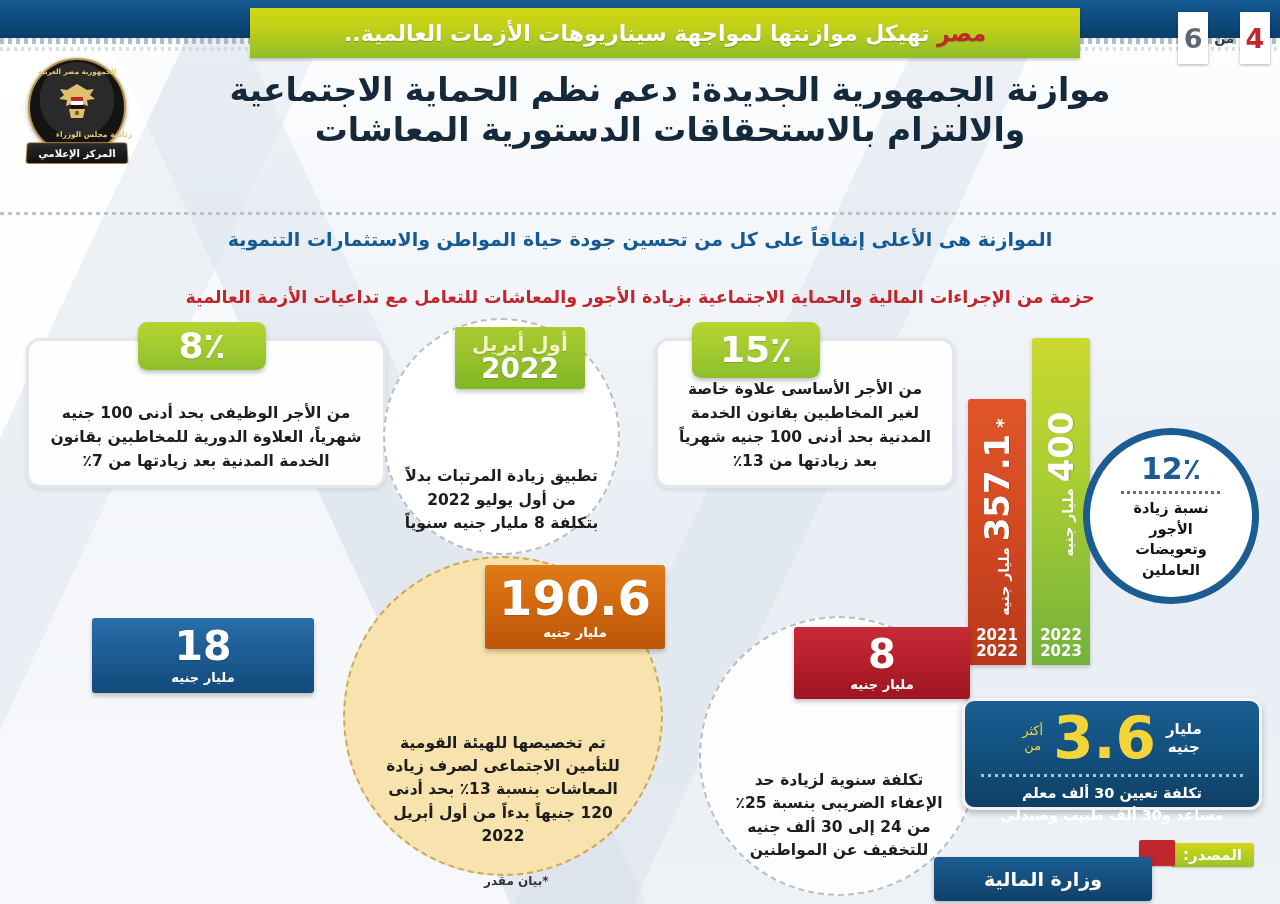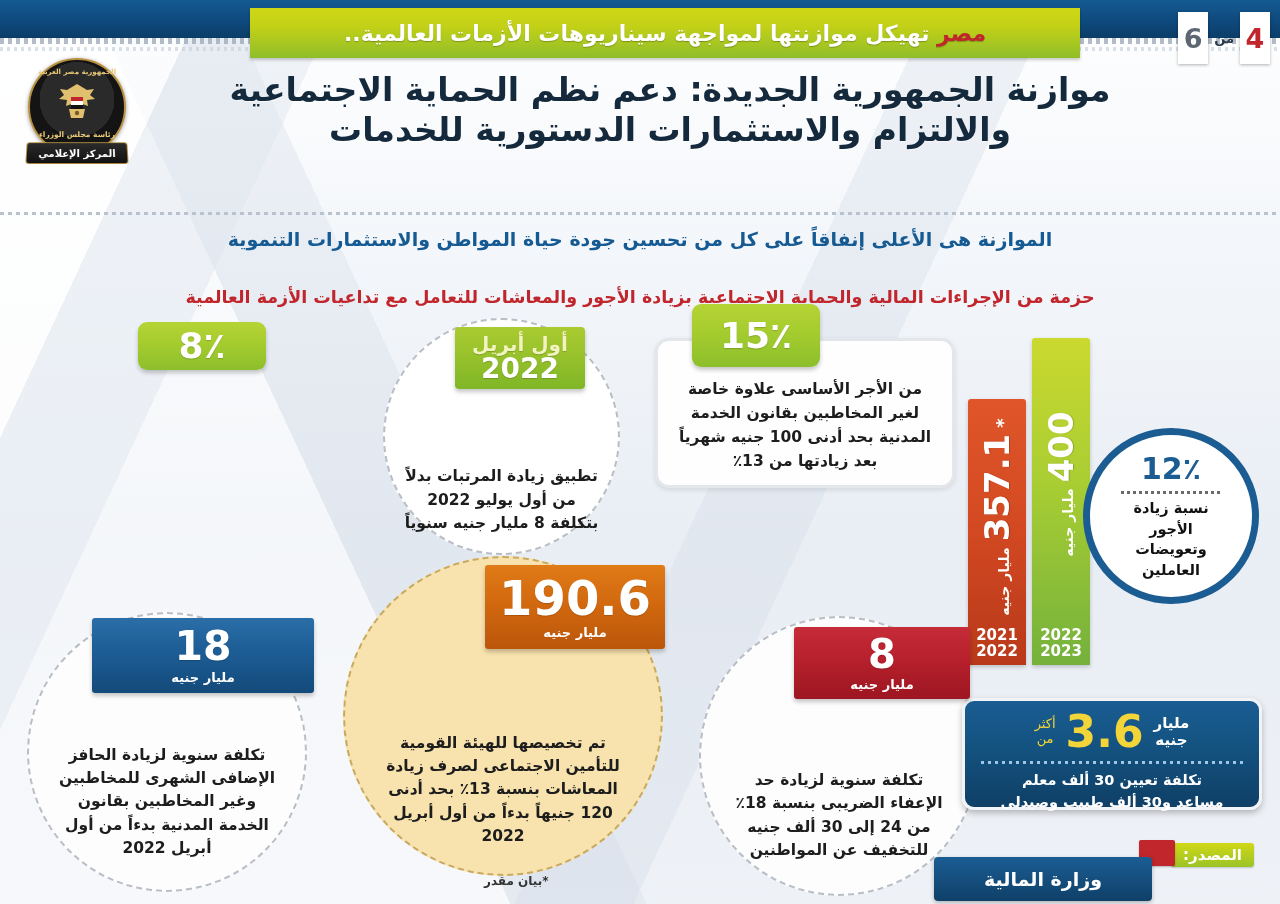--- a/index.html
+++ b/index.html
@@ -81,21 +81,21 @@
   }
   .logo .eagle{
     position:absolute; left:50%; top:26px; transform:translateX(-50%);
     width:46px; height:42px;
   }
   .logo .ring-txt{
     position:absolute; left:0; top:12px; width:110px; text-align:center;
     font-size:7px; color:#e8c877; font-weight:bold; letter-spacing:.5px;
   }
   .logo .ring-txt2{
-    position:absolute; left:0; top:74px; width:110px; text-align:center;
+    position:absolute; left:0; top:74px; width:110px; text-align:right;
     font-size:7.5px; color:#e8c877; font-weight:bold;
   }
   .logo .band{
     position:absolute; left:4px; top:86px; width:102px; height:22px;
     background:linear-gradient(180deg,#2b2b2b,#111);
     border:1px solid #b79040; border-radius:3px;
     display:flex; align-items:center; justify-content:center;
     transform:perspective(60px) rotateX(4deg);
   }
   .logo .band span{ font-size:10px; color:#fff; font-weight:bold; }
@@ -170,21 +170,21 @@
   }
   .star{ font-size:18px; vertical-align:super; }
 
   .blue-panel{
     position:absolute; background:linear-gradient(180deg,#1b5d93 0%,#13527f 45%,#0f3f66 100%);
     border:3px solid #f1f3f6; border-radius:12px;
     box-shadow:0 3px 6px rgba(0,0,0,.25);
   }
   .bp-top{ display:flex; align-items:center; justify-content:center; gap:10px; padding:10px 14px 4px;}
   .bp-more{ color:#f3d53a; font-size:13px; font-weight:normal; line-height:1.15; text-align:center;}
-  .bp-num{ color:#f3d53a; font-size:44px; font-weight:bold; line-height:.95; }
+  .bp-num{ color:#f3d53a; font-size:58px; font-weight:bold; line-height:.95; }
   .bp-unit{ color:#fff; font-size:15px; font-weight:bold; line-height:1.15; text-align:center;}
   .bp-rule{
     height:3px; margin:4px 16px 6px;
     background:repeating-linear-gradient(90deg,#9fc6e4 0 3px,transparent 3px 7px);
   }
   .bp-txt{ color:#fff; font-size:14.5px; font-weight:bold; text-align:center; line-height:1.5; padding:0 10px 9px;}
 
   .src-tag{
     position:absolute; background:linear-gradient(180deg,#cfd815,#9cc327);
     border-radius:3px; padding:3px 12px; color:#fff; font-size:15px; font-weight:bold;
@@ -242,36 +242,39 @@
       <circle cx="23" cy="31" r="2.2" fill="#7a5d22"></circle>
     </svg>
     <div class="ring-txt2">رئاسة مجلس الوزراء</div>
     <div class="band">
       <span>المركز الإعلامي</span>
     </div>
   </div>
 
   <div class="title">
     <div class="l1">موازنة الجمهورية الجديدة: دعم نظم الحماية الاجتماعية</div>
-    <div class="l2">والالتزام والاستثمارات الدستورية للخدمات</div>
+    <div class="l2">والالتزام بالاستحقاقات الدستورية المعاشات</div>
   </div>
 
   <div class="seprule"></div>
   <div class="sub1">الموازنة هى الأعلى إنفاقاً على كل من تحسين جودة حياة المواطن والاستثمارات التنموية</div>
   <div class="sub2">حزمة من الإجراءات المالية والحماية الاجتماعية بزيادة الأجور والمعاشات للتعامل مع تداعيات الأزمة العالمية</div>
 
+  <div class="card" style="left:26px; top:338px; width:360px; height:150px;">
+    <div class="card-body">من الأجر الوظيفى بحد أدنى 100 جنيه شهرياً، العلاوة الدورية للمخاطبين بقانون الخدمة المدنية بعد زيادتها من 7٪</div>
+  </div>
   <div class="chip" style="left:138px; top:322px; width:128px; height:48px;
               background:linear-gradient(180deg,#b6d334 0%,#a5cc2e 45%,#8cbf2c 100%);">
     <span class="big" style="font-size:36px;">8٪</span>
   </div>
 
   <div class="card" style="left:655px; top:338px; width:300px; height:150px;">
     <div class="card-body">من الأجر الأساسى علاوة خاصة لغير المخاطبين بقانون الخدمة المدنية بحد أدنى 100 جنيه شهرياً بعد زيادتها من 13٪</div>
   </div>
-  <div class="chip" style="left:692px; top:304px; width:128px; height:63px;
+  <div class="chip" style="left:692px; top:322px; width:128px; height:56px;
               background:linear-gradient(180deg,#b6d334 0%,#a5cc2e 45%,#8cbf2c 100%);">
     <span class="big" style="font-size:36px;">15٪</span>
   </div>
 
   <div class="circle dashring" style="left:383px; top:318px; width:237px; height:237px; background:#ffffff;">
     <div class="txt" style="padding-bottom:18px; padding-left:18px; padding-right:18px;">تطبيق زيادة المرتبات بدلاً من أول يوليو 2022 بتكلفة 8 مليار جنيه سنوياً</div>
   </div>
   <div class="chip" style="left:455px; top:327px; width:130px; height:62px; border-radius:4px;
               background:linear-gradient(180deg,#aacb31 0%,#9ac32c 40%,#7fb626 100%);">
     <span class="big" style="font-size:20px; color:#f3f3c0;">أول أبريل</span>
@@ -315,31 +318,28 @@
   <div class="circle dashring" style="left:343px; top:556px; width:320px; height:320px;
               background:#f8e3ae; border-color:#c9a95f;">
     <div class="txt" style="padding:0 40px 26px;">تم تخصيصها للهيئة القومية للتأمين الاجتماعى لصرف زيادة المعاشات بنسبة 13٪ بحد أدنى 120 جنيهاً بدءاً من أول أبريل 2022</div>
   </div>
   <div class="chip" style="left:485px; top:565px; width:180px; height:84px; border-radius:3px;
               background:linear-gradient(180deg,#e07b17 0%,#d2690f 45%,#bb560a 100%);">
     <span class="big" style="font-size:48px;">190.6</span>
     <span class="small">مليار جنيه</span>
   </div>
 
-  <div class="circle dashring" style="left:27px; top:612px; width:280px; height:280px; background:#fdfdfd;">
-    <div class="txt" style="padding:0 28px 30px;">تكلفة سنوية لزيادة الحافز الإضافى الشهرى للمخاطبين وغير المخاطبين بقانون الخدمة المدنية بدءاً من أول أبريل 2022</div>
-  </div>
   <div class="chip" style="left:92px; top:618px; width:222px; height:75px; border-radius:3px;
               background:linear-gradient(180deg,#2a6ea8 0%,#1d5d95 45%,#134a7a 100%);">
     <span class="big" style="font-size:41px;">18</span>
     <span class="small">مليار جنيه</span>
   </div>
 
   <div class="circle dashring" style="left:699px; top:616px; width:280px; height:280px; background:#fdfdfd;">
-    <div class="txt" style="padding:0 30px 32px;">تكلفة سنوية لزيادة حد الإعفاء الضريبى بنسبة 18٪ من 24 إلى 30 ألف جنيه للتخفيف عن المواطنين</div>
+    <div class="txt" style="padding:0 30px 32px;">تكلفة سنوية لزيادة حد الإعفاء الضريبى بنسبة 25٪ من 24 إلى 30 ألف جنيه للتخفيف عن المواطنين</div>
   </div>
   <div class="chip" style="left:794px; top:627px; width:176px; height:72px; border-radius:3px;
               background:linear-gradient(180deg,#c62b38 0%,#b7202c 45%,#9c1621 100%);">
     <span class="big" style="font-size:40px;">8</span>
     <span class="small">مليار جنيه</span>
   </div>
 
   <div class="blue-panel" style="left:962px; top:698px; width:300px; height:112px;">
     <div class="bp-top">
       <div class="bp-unit">

